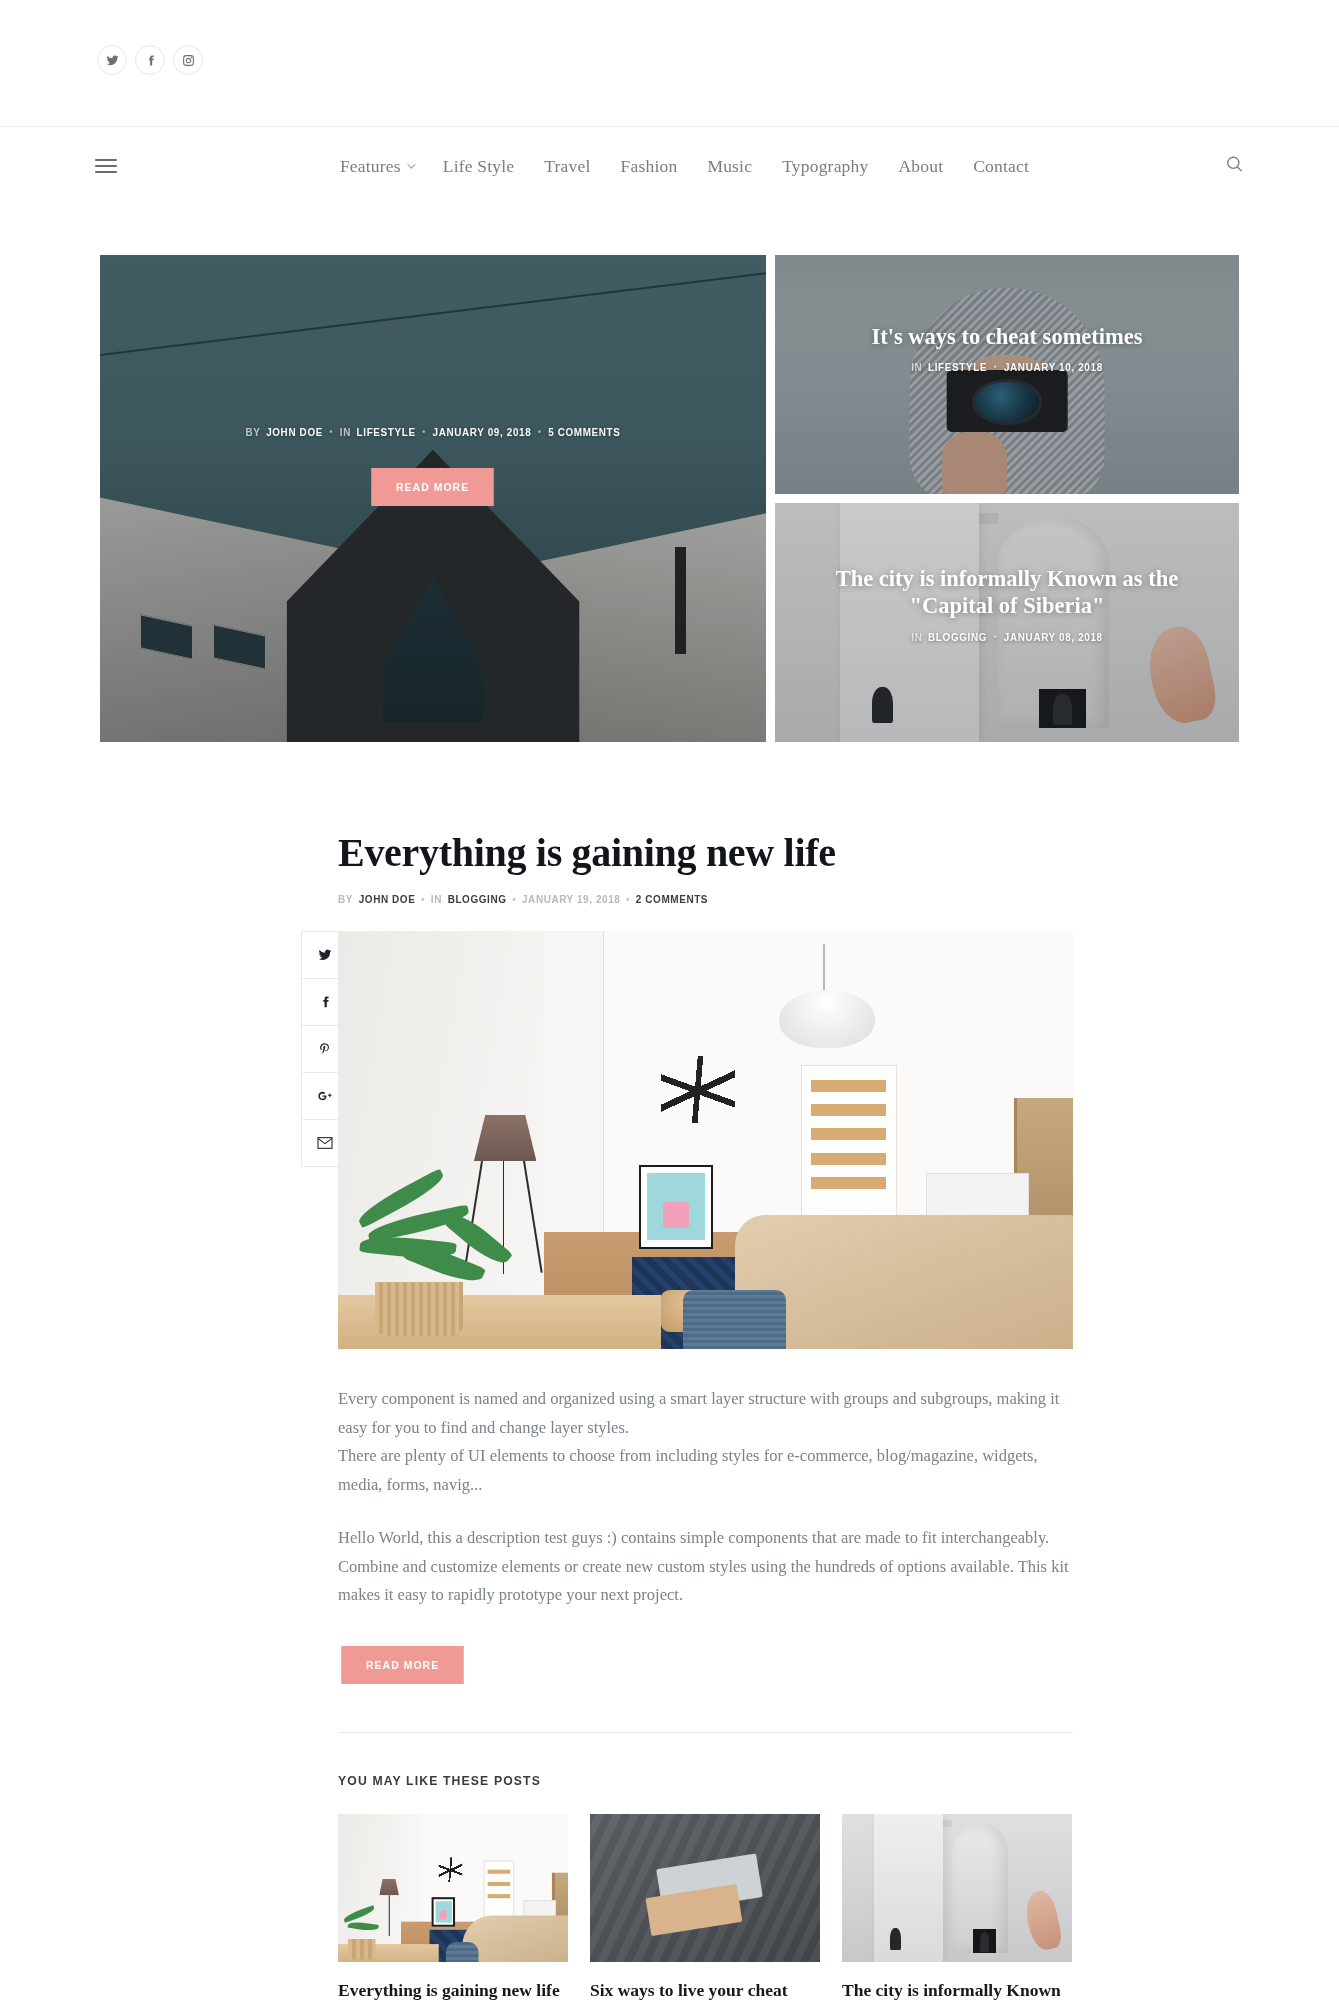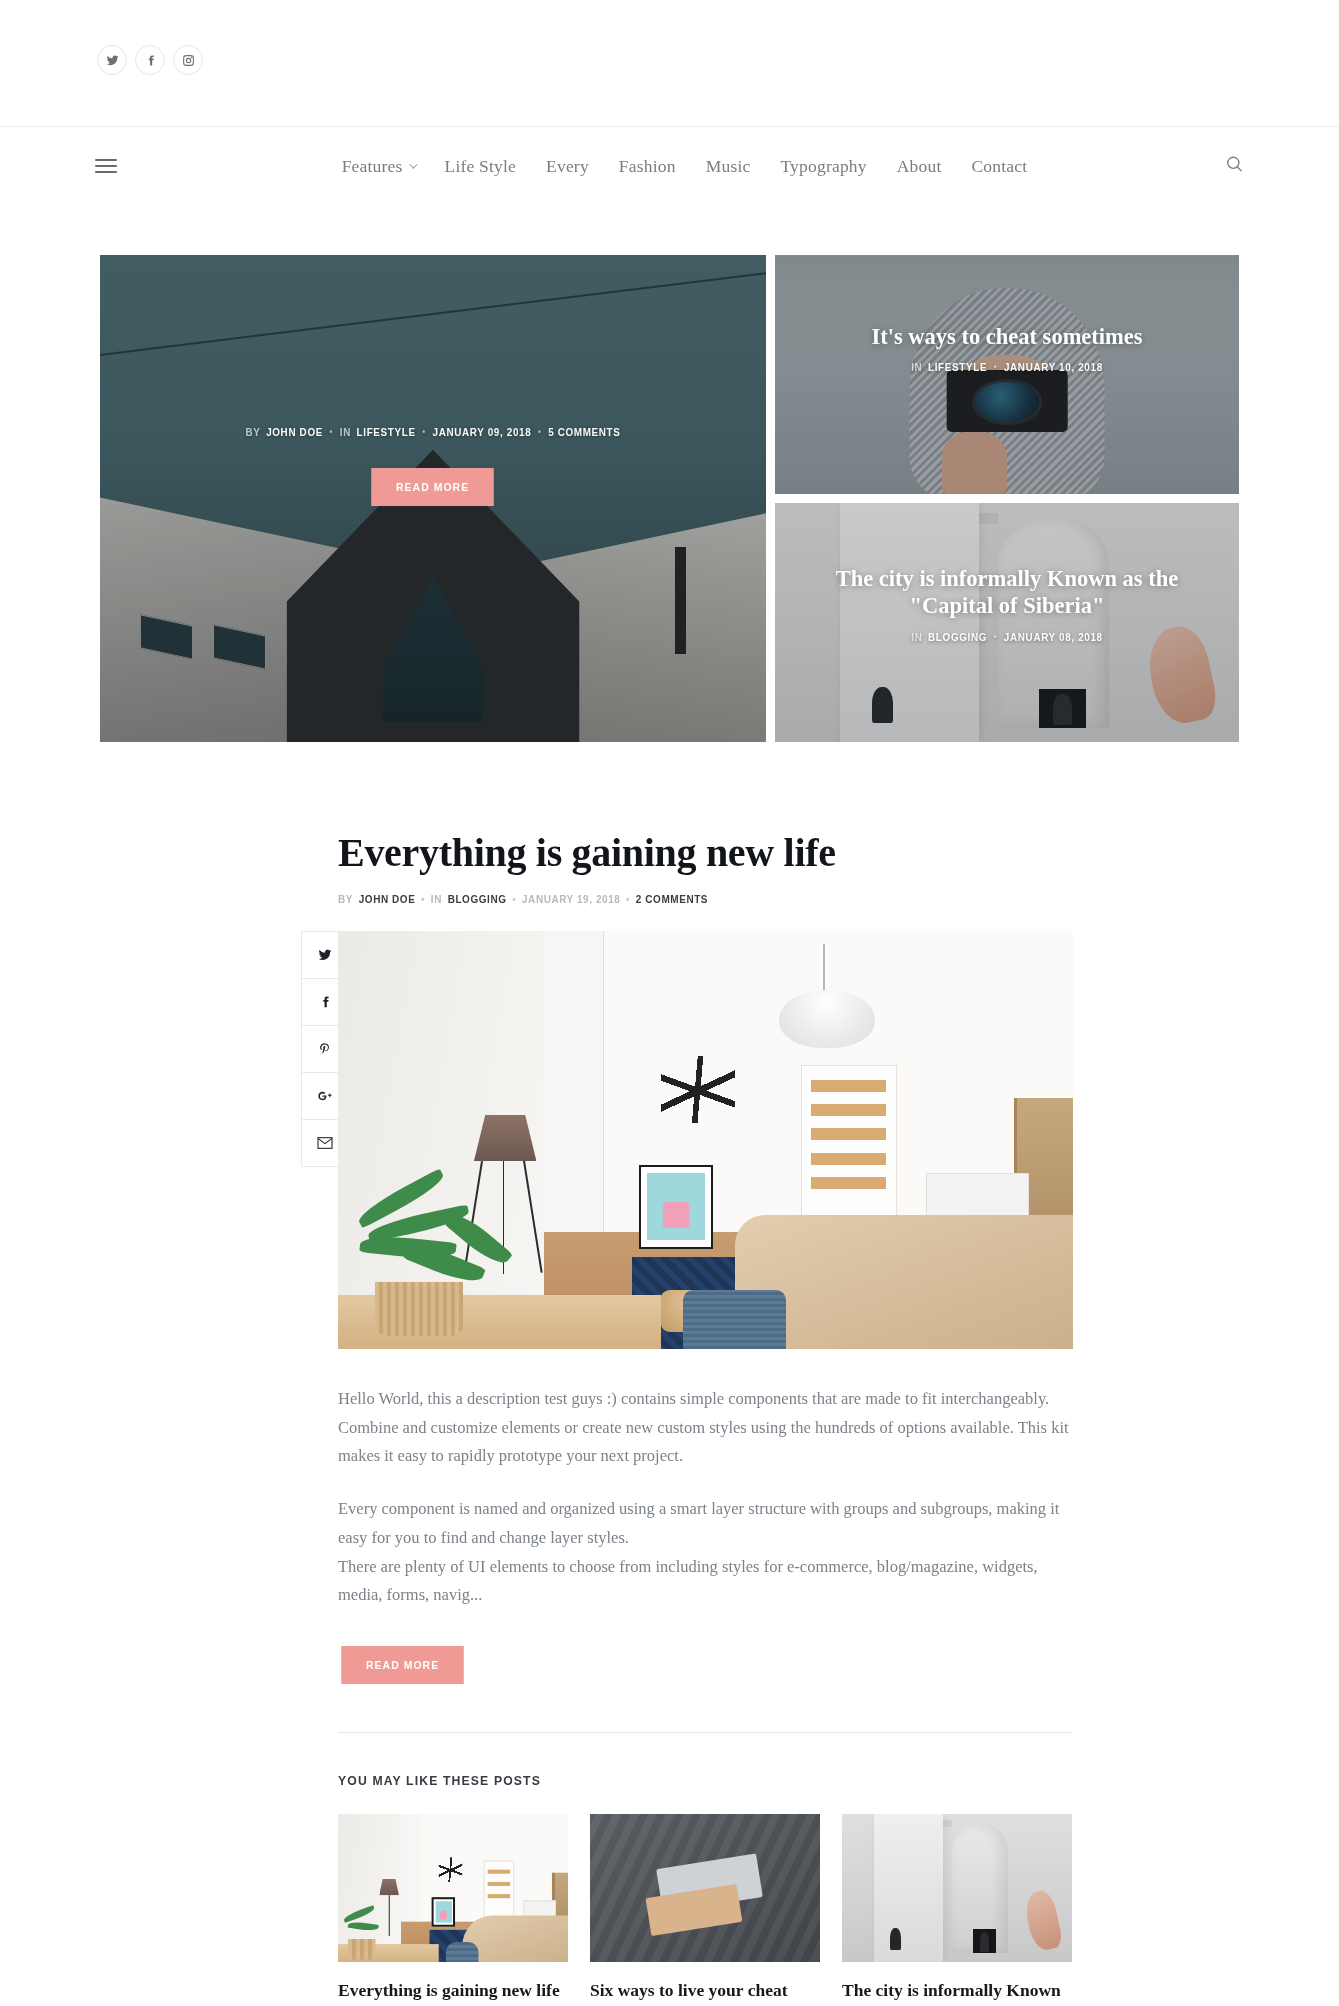--- a/index.html
+++ b/index.html
@@ -528,21 +528,21 @@
       <span></span>
       <span></span>
   </div>
 
   <div class="mainnav">
     <a href="#">
       <span>Features</span>
       <i class="chev"></i>
     </a>
     <a href="#">Life Style</a>
-    <a href="#">Every</a>
+    <a href="#">Travel</a>
     <a href="#">Fashion</a>
     <a href="#">Music</a>
     <a href="#">Typography</a>
     <a href="#">About</a>
     <a href="#">Contact</a>
   </div>
 
   <div class="search-btn">
     <svg width="19" height="19" viewBox="0 0 24 24" fill="none" stroke="currentColor" stroke-width="1.7">
         <circle cx="10.5" cy="10.5" r="7"></circle>
@@ -718,23 +718,23 @@
           <div class="leaf" style="left:2%;bottom:34%;width:13%;height:4%;transform:rotate(-28deg);"></div>
           <div class="leaf" style="left:4%;bottom:28%;width:14%;height:4%;transform:rotate(-12deg);"></div>
           <div class="leaf" style="left:3%;bottom:22%;width:13%;height:4.5%;transform:rotate(6deg);"></div>
           <div class="leaf" style="left:9%;bottom:18%;width:11%;height:5%;transform:rotate(22deg);"></div>
           <div class="leaf" style="left:14%;bottom:24%;width:10%;height:5%;transform:rotate(40deg);"></div>
           <div class="plant-pot"></div>
         </div>
       </figure>
 
       <div class="post-text">
-        <p>Hello World, this a description test guys :) contains simple components that are made to fit interchangeably. Combine and customize elements or create new custom styles using the hundreds of options available. This kit makes it easy to rapidly prototype your next project.</p>
         <p style="white-space:pre-line">Every component is named and organized using a smart layer structure with groups and subgroups, making it easy for you to find and change layer styles.
 There are plenty of UI elements to choose from including styles for e-commerce, blog/magazine, widgets, media, forms, navig...</p>
+        <p>Hello World, this a description test guys :) contains simple components that are made to fit interchangeably. Combine and customize elements or create new custom styles using the hundreds of options available. This kit makes it easy to rapidly prototype your next project.</p>
       </div>
 
       <div class="read-more-wrap">
         <button class="btn-readmore">READ MORE</button>
       </div>
 
       <div class="divider"></div>
 
       <section class="related">
         <h4 class="related-heading">YOU MAY LIKE THESE POSTS</h4>

